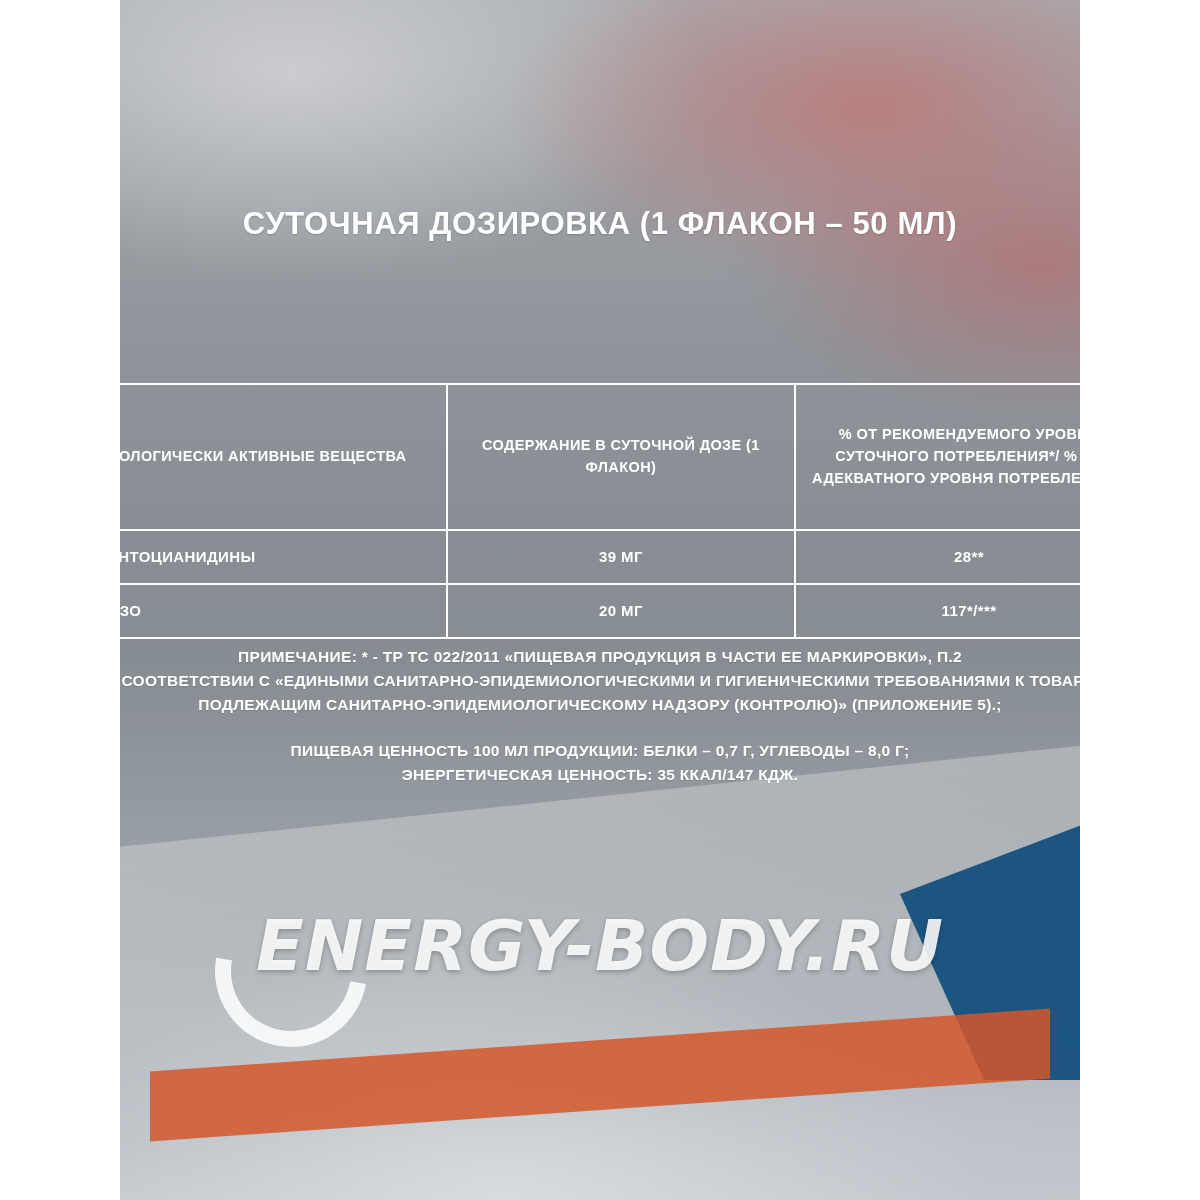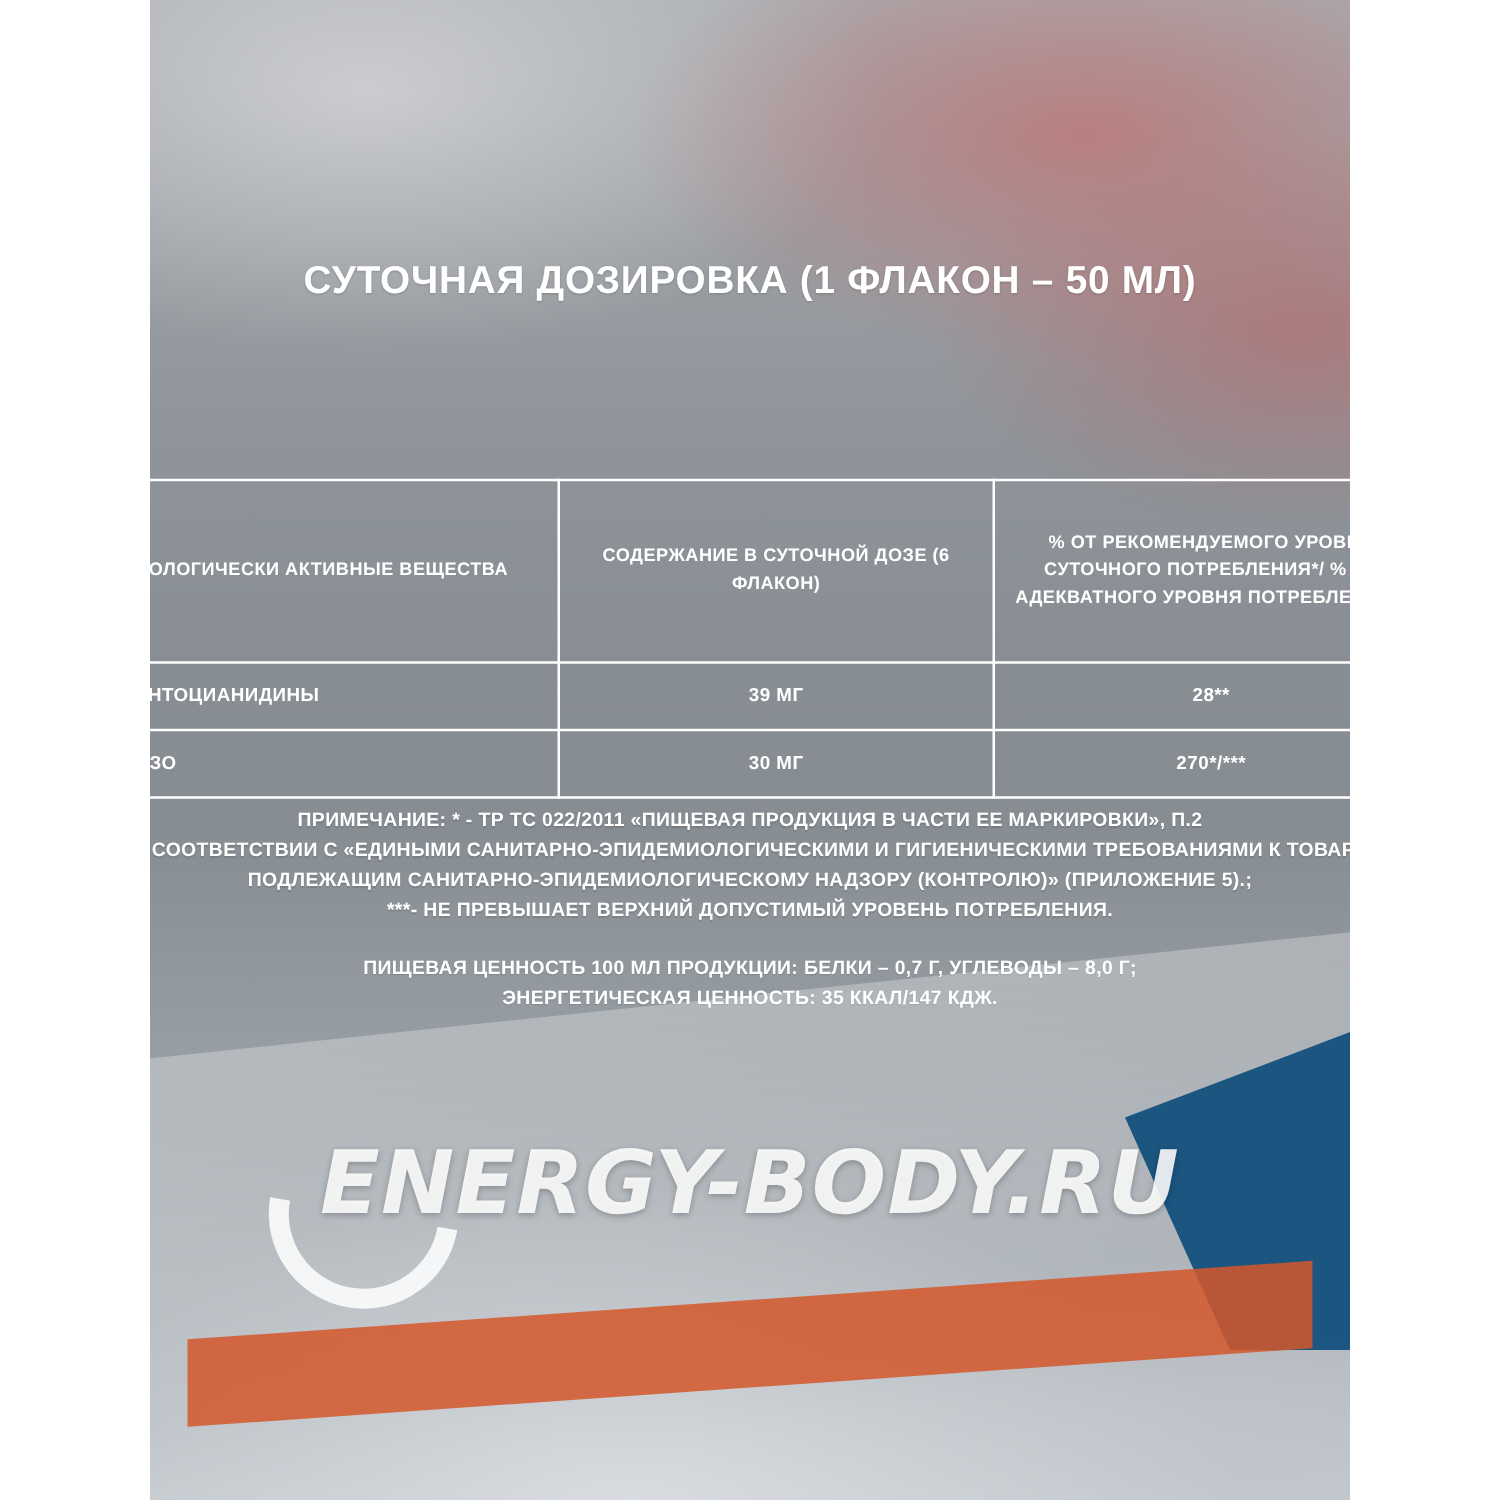--- a/index.html
+++ b/index.html
@@ -149,43 +149,42 @@
 
     <div class="headline">
       <div>СУТОЧНАЯ ДОЗИРОВКА (1 ФЛАКОН – 50 МЛ)</div>
     </div>
 
     <div class="tbl-wrap">
       <table>
         <thead>
           <tr>
             <th class="c1">БИОЛОГИЧЕСКИ АКТИВНЫЕ ВЕЩЕСТВА</th>
-            <th class="c2">СОДЕРЖАНИЕ В СУТОЧНОЙ ДОЗЕ (6 ФЛАКОН)</th>
+            <th class="c2">СОДЕРЖАНИЕ В СУТОЧНОЙ ДОЗЕ (1 ФЛАКОН)</th>
             <th class="c3">% ОТ РЕКОМЕНДУЕМОГО УРОВНЯ СУТОЧНОГО ПОТРЕБЛЕНИЯ*/ % ОТ АДЕКВАТНОГО УРОВНЯ ПОТРЕБЛЕНИЯ**</th>
           </tr>
         </thead>
         <tbody>
           <tr>
             <td class="left">ПРОАНТОЦИАНИДИНЫ</td>
             <td>39 МГ</td>
             <td>28**</td>
           </tr>
           <tr>
             <td class="left">ЖЕЛЕЗО</td>
-            <td>30 МГ</td>
-            <td>270*/***</td>
+            <td>20 МГ</td>
+            <td>117*/***</td>
           </tr>
         </tbody>
       </table>
     </div>
 
     <div class="notes">
       <p>ПРИМЕЧАНИЕ: * - ТР ТС 022/2011 «ПИЩЕВАЯ ПРОДУКЦИЯ В ЧАСТИ ЕЕ МАРКИРОВКИ», П.2</p>
       <p>** В СООТВЕТСТВИИ С «ЕДИНЫМИ САНИТАРНО-ЭПИДЕМИОЛОГИЧЕСКИМИ И ГИГИЕНИЧЕСКИМИ ТРЕБОВАНИЯМИ К ТОВАРАМ, ПОДЛЕЖАЩИМ САНИТАРНО-ЭПИДЕМИОЛОГИЧЕСКОМУ НАДЗОРУ (КОНТРОЛЮ)» (ПРИЛОЖЕНИЕ 5).;</p>
-      <p>***- НЕ ПРЕВЫШАЕТ ВЕРХНИЙ ДОПУСТИМЫЙ УРОВЕНЬ ПОТРЕБЛЕНИЯ.</p>
       <div class="gap"></div>
       <p>ПИЩЕВАЯ ЦЕННОСТЬ 100 МЛ  ПРОДУКЦИИ: БЕЛКИ – 0,7 Г, УГЛЕВОДЫ – 8,0 Г;</p>
       <p>ЭНЕРГЕТИЧЕСКАЯ ЦЕННОСТЬ: 35 ККАЛ/147 КДЖ.</p>
     </div>
 
   </div>
 
   <div class="wm">
     <div class="wm-band"></div>
     <div class="wm-blue"></div>

